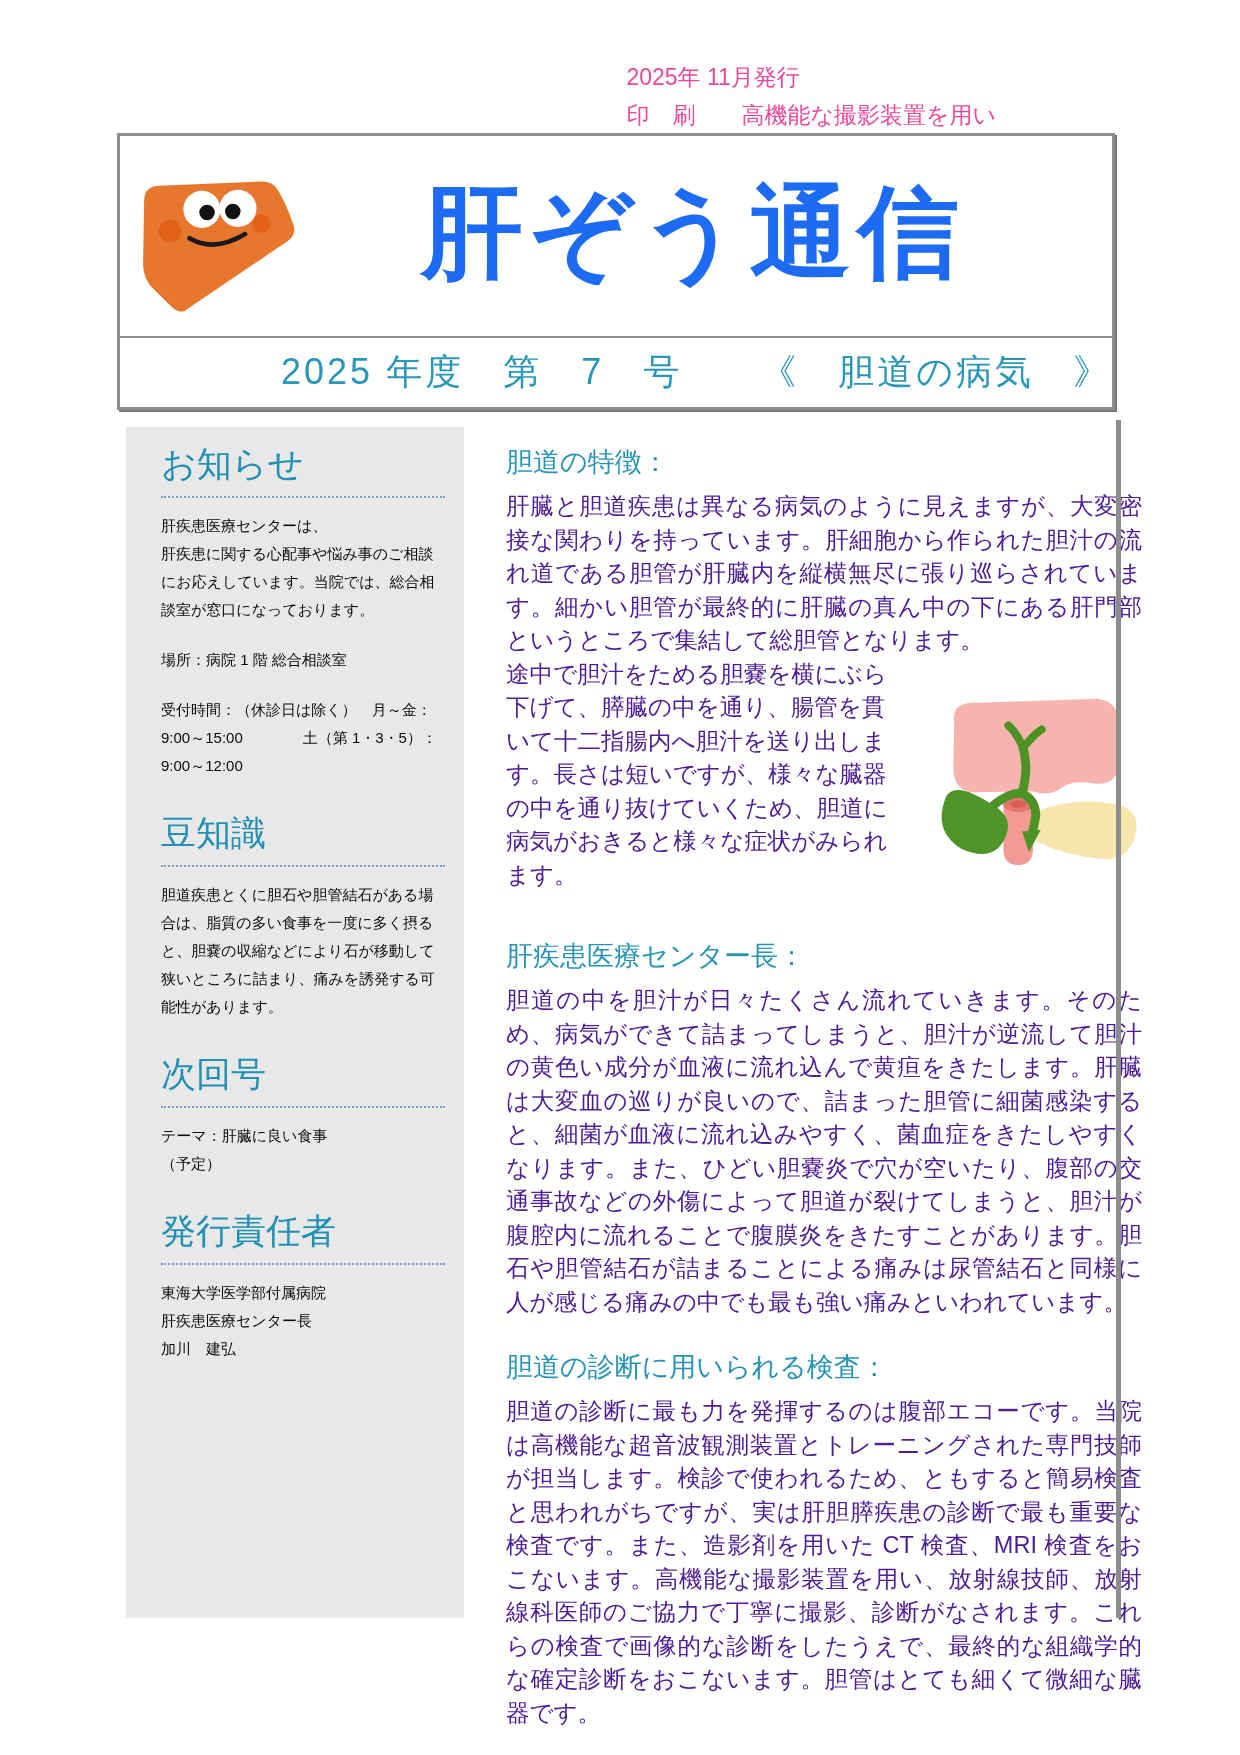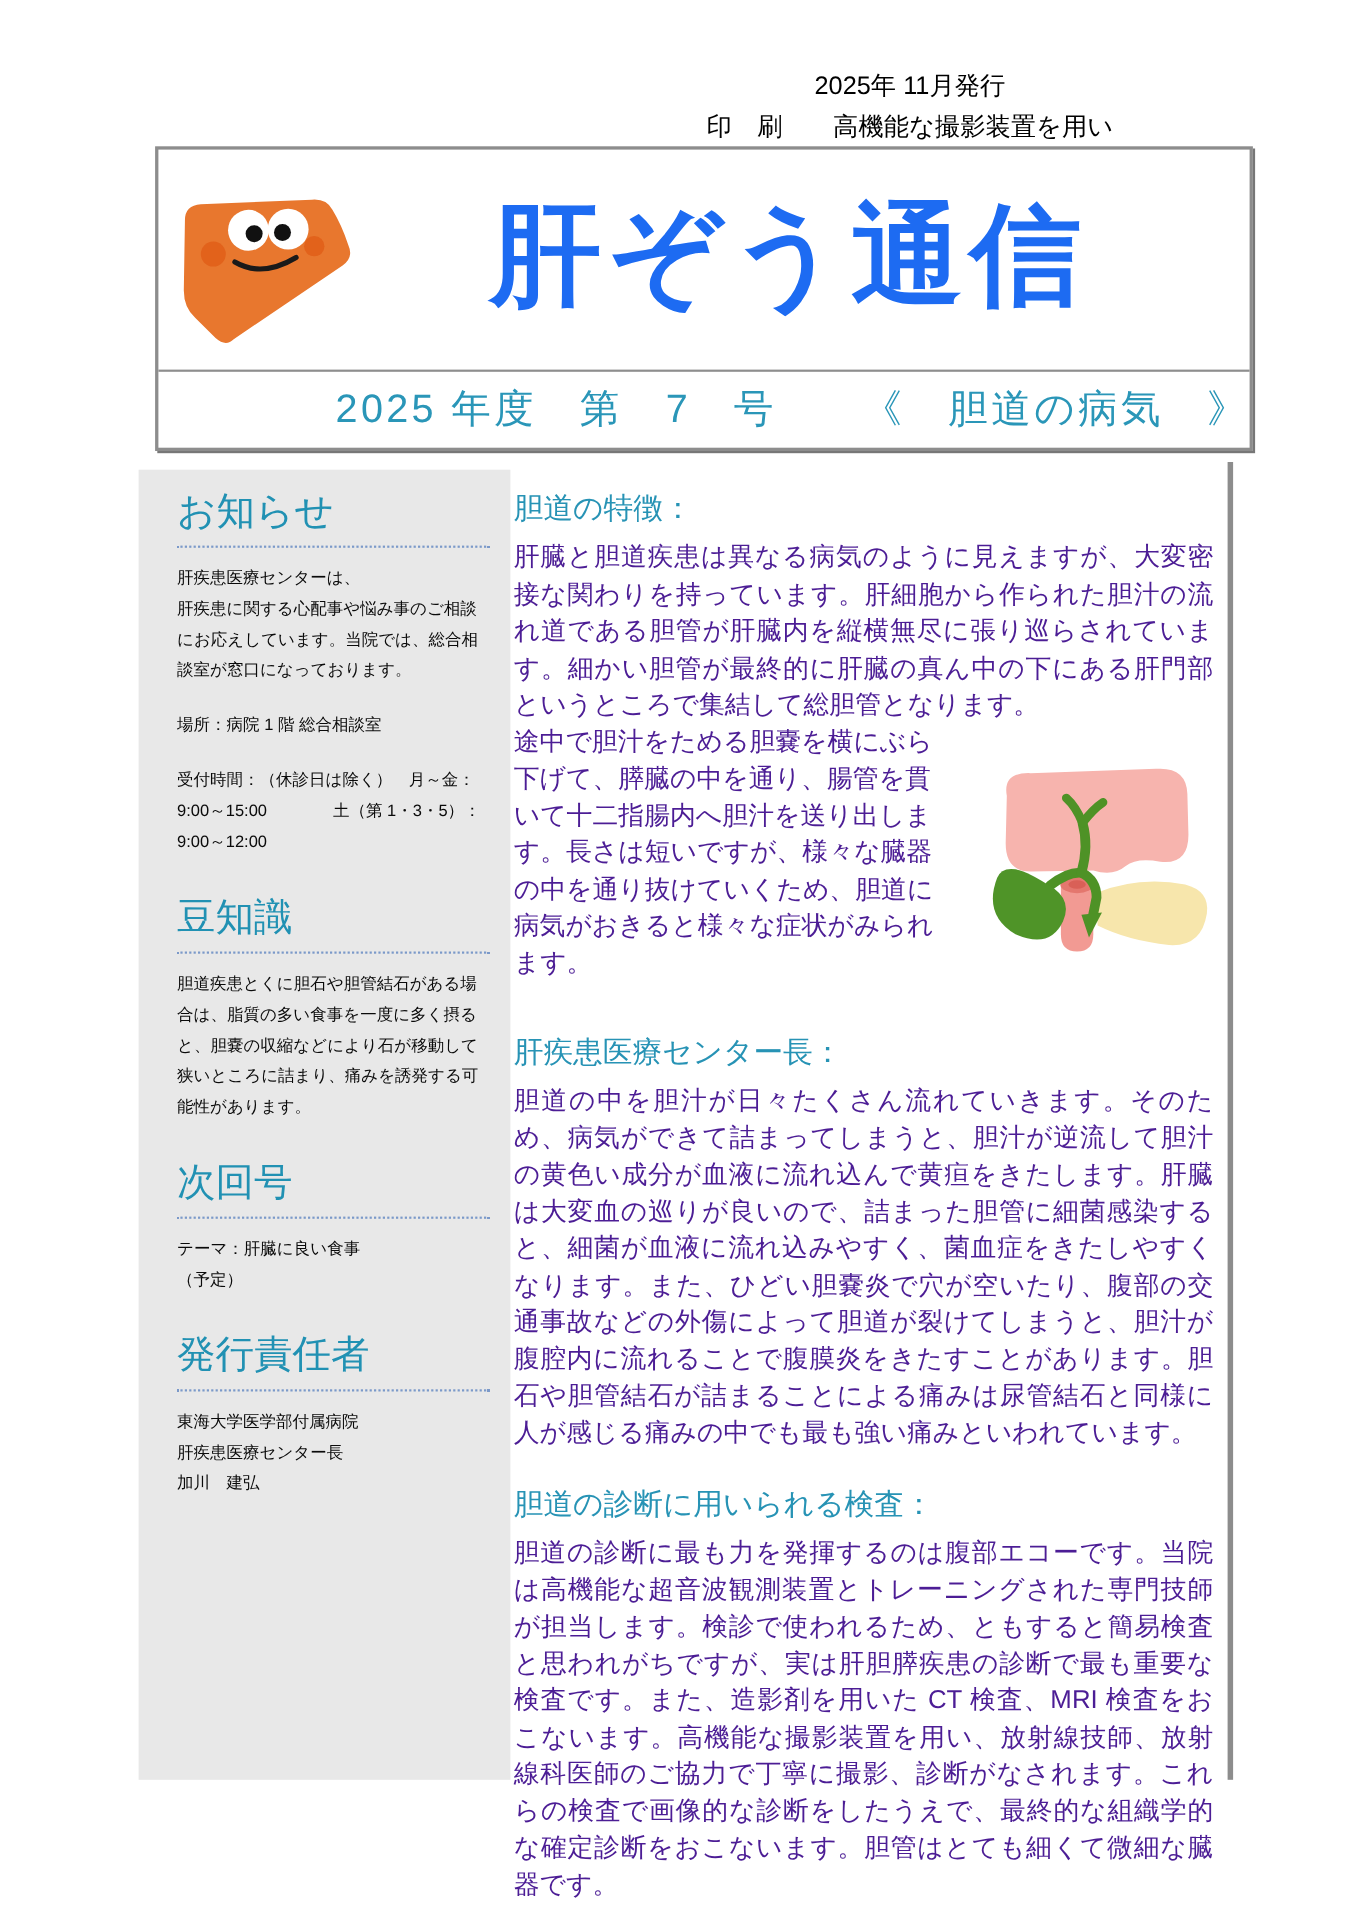--- a/index.html
+++ b/index.html
@@ -2,41 +2,41 @@
 <html><head>
 <meta charset="utf-8">
 <style>
   html,body{margin:0;padding:0;}
   body{
     width:1240px;height:1755px;position:relative;background:#ffffff;
     font-family:"Liberation Sans","DejaVu Sans",sans-serif;color:#000;
     overflow:hidden;
   }
   
-  .pub-meta{position:absolute;top:58px;right:228px;text-align:center;
-    font-size:23px;line-height:38px;color:#000000;}
+  .pub-meta{position:absolute;top:58px;right:244px;text-align:left;
+    font-size:23px;line-height:38px;color:#ec4899;}
   
   .masthead{position:absolute;left:117px;top:133px;width:998px;height:277px;
     border:3px solid #8d8d8d;box-sizing:border-box;background:#fff;
-    box-shadow:2px 2px 0 #777;margin-left:24px;}
+    box-shadow:2px 2px 0 #777;}
   .title-row{height:200px;display:flex;align-items:center;border-bottom:2px solid #8e8e8e;}
   .mascot{width:165px;height:145px;margin:22px 0 0 20px;flex:0 0 auto;}
   .nl-title{flex:1;text-align:center;font-size:101px;font-weight:800;
     color:#1d6bf2;letter-spacing:7px;line-height:1;padding-right:30px;margin-top:-8px;}
   .subtitle-row{height:69px;display:flex;align-items:center;justify-content:flex-end;padding-left:28px;}
   .nl-subtitle{font-size:36px;color:#2a96b8;letter-spacing:3px;}
   
   .sidebar{position:absolute;left:126px;top:427px;width:338px;height:1191px;
     background:#e8e8e8;box-sizing:border-box;padding:14px 19px 10px 35px;overflow:hidden;}
   .sb-h{font-size:35px;font-weight:500;color:#2191b3;margin:30px 0 14px 0;
     padding-bottom:8px;border-bottom:2px dotted #7b99c9;}
   .sb-h:first-child{margin-top:0;}
   .sb-p{font-size:15px;line-height:28px;margin:0 0 22px 0;white-space:pre-line;color:#0a0a0a;}
   
-  .main{position:absolute;left:467px;top:444px;width:636px;}
+  .main{position:absolute;left:506px;top:444px;width:636px;}
   .m-h{font-size:27px;font-weight:500;color:#2793b5;margin:0 0 10px 0;}
   .m-h.later{margin-top:46px;}
   .m-h.last{margin-top:30px;}
   .body{font-size:23.5px;line-height:33.5px;margin:0;white-space:pre-line;
     text-align:justify;color:#4c1d95;}
   .wrap-row{display:flex;align-items:center;gap:12px;margin-top:0;}
   .wrap-row .narrow{width:392px;flex:0 0 auto;text-align:left;}
   .figure{flex:1;display:flex;justify-content:flex-end;padding-top:10px;}
   
   .v-divider{position:absolute;left:1116px;top:420px;width:5px;height:1198px;background:#8d8d8d;}

